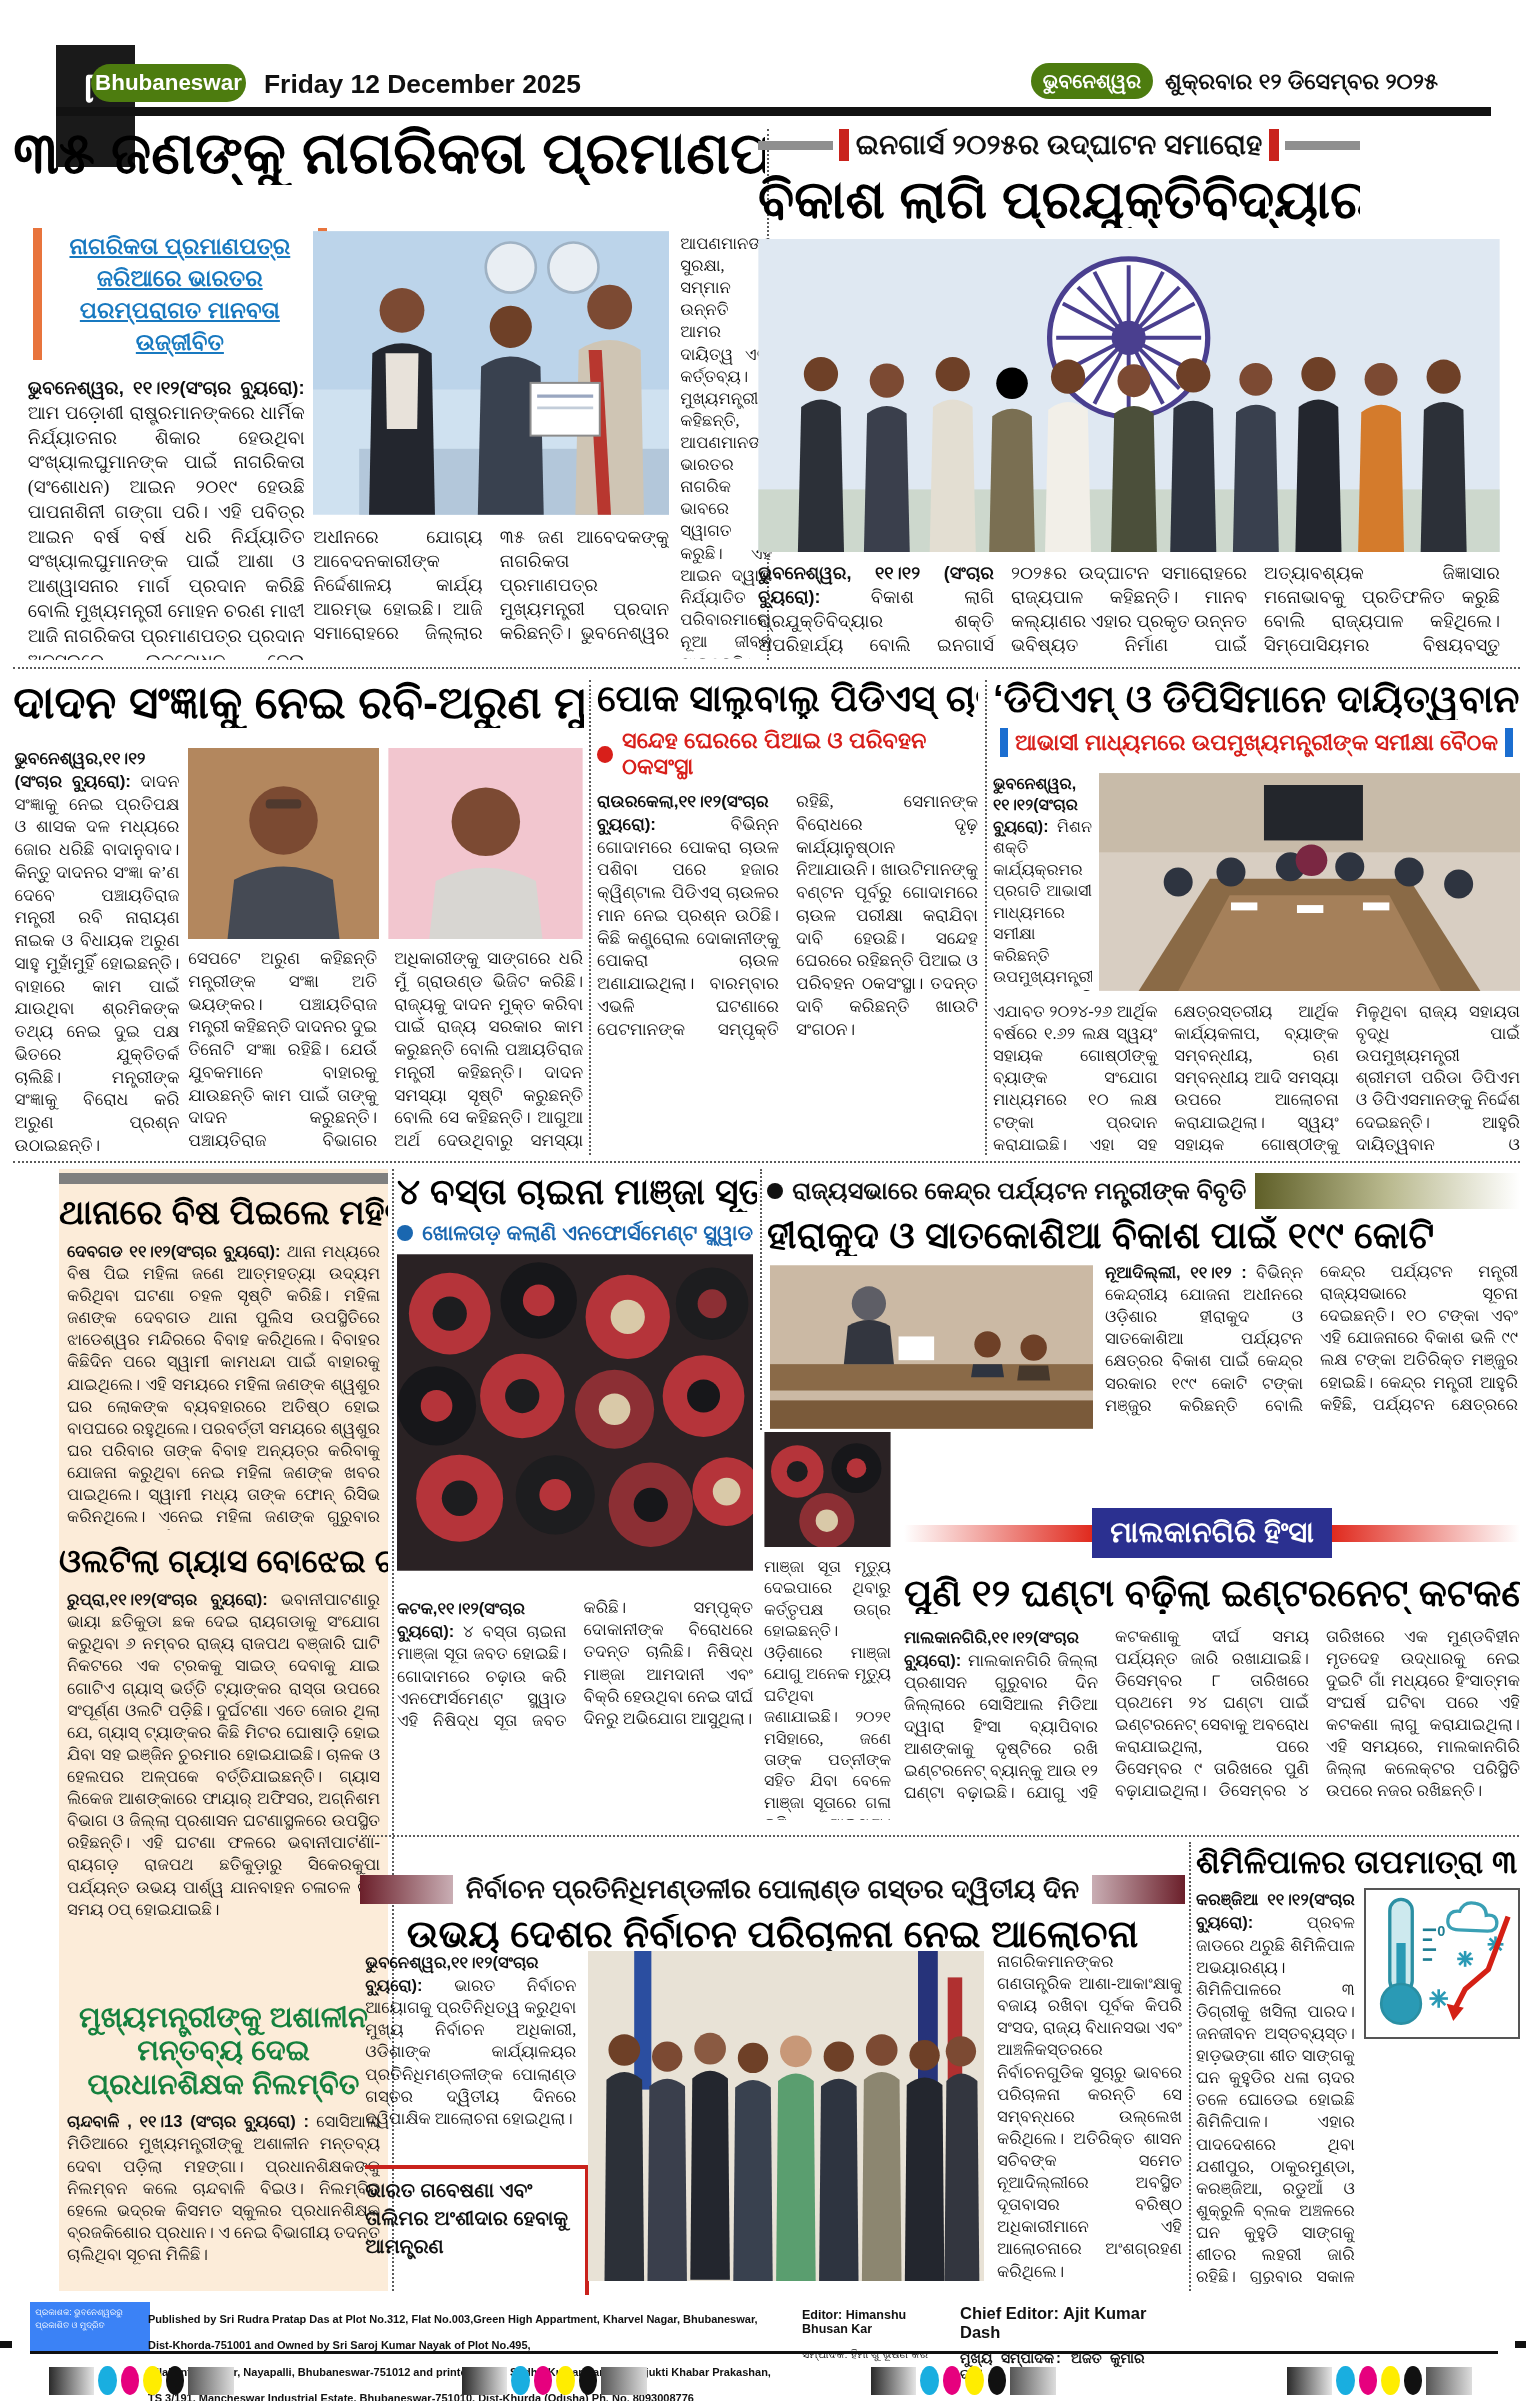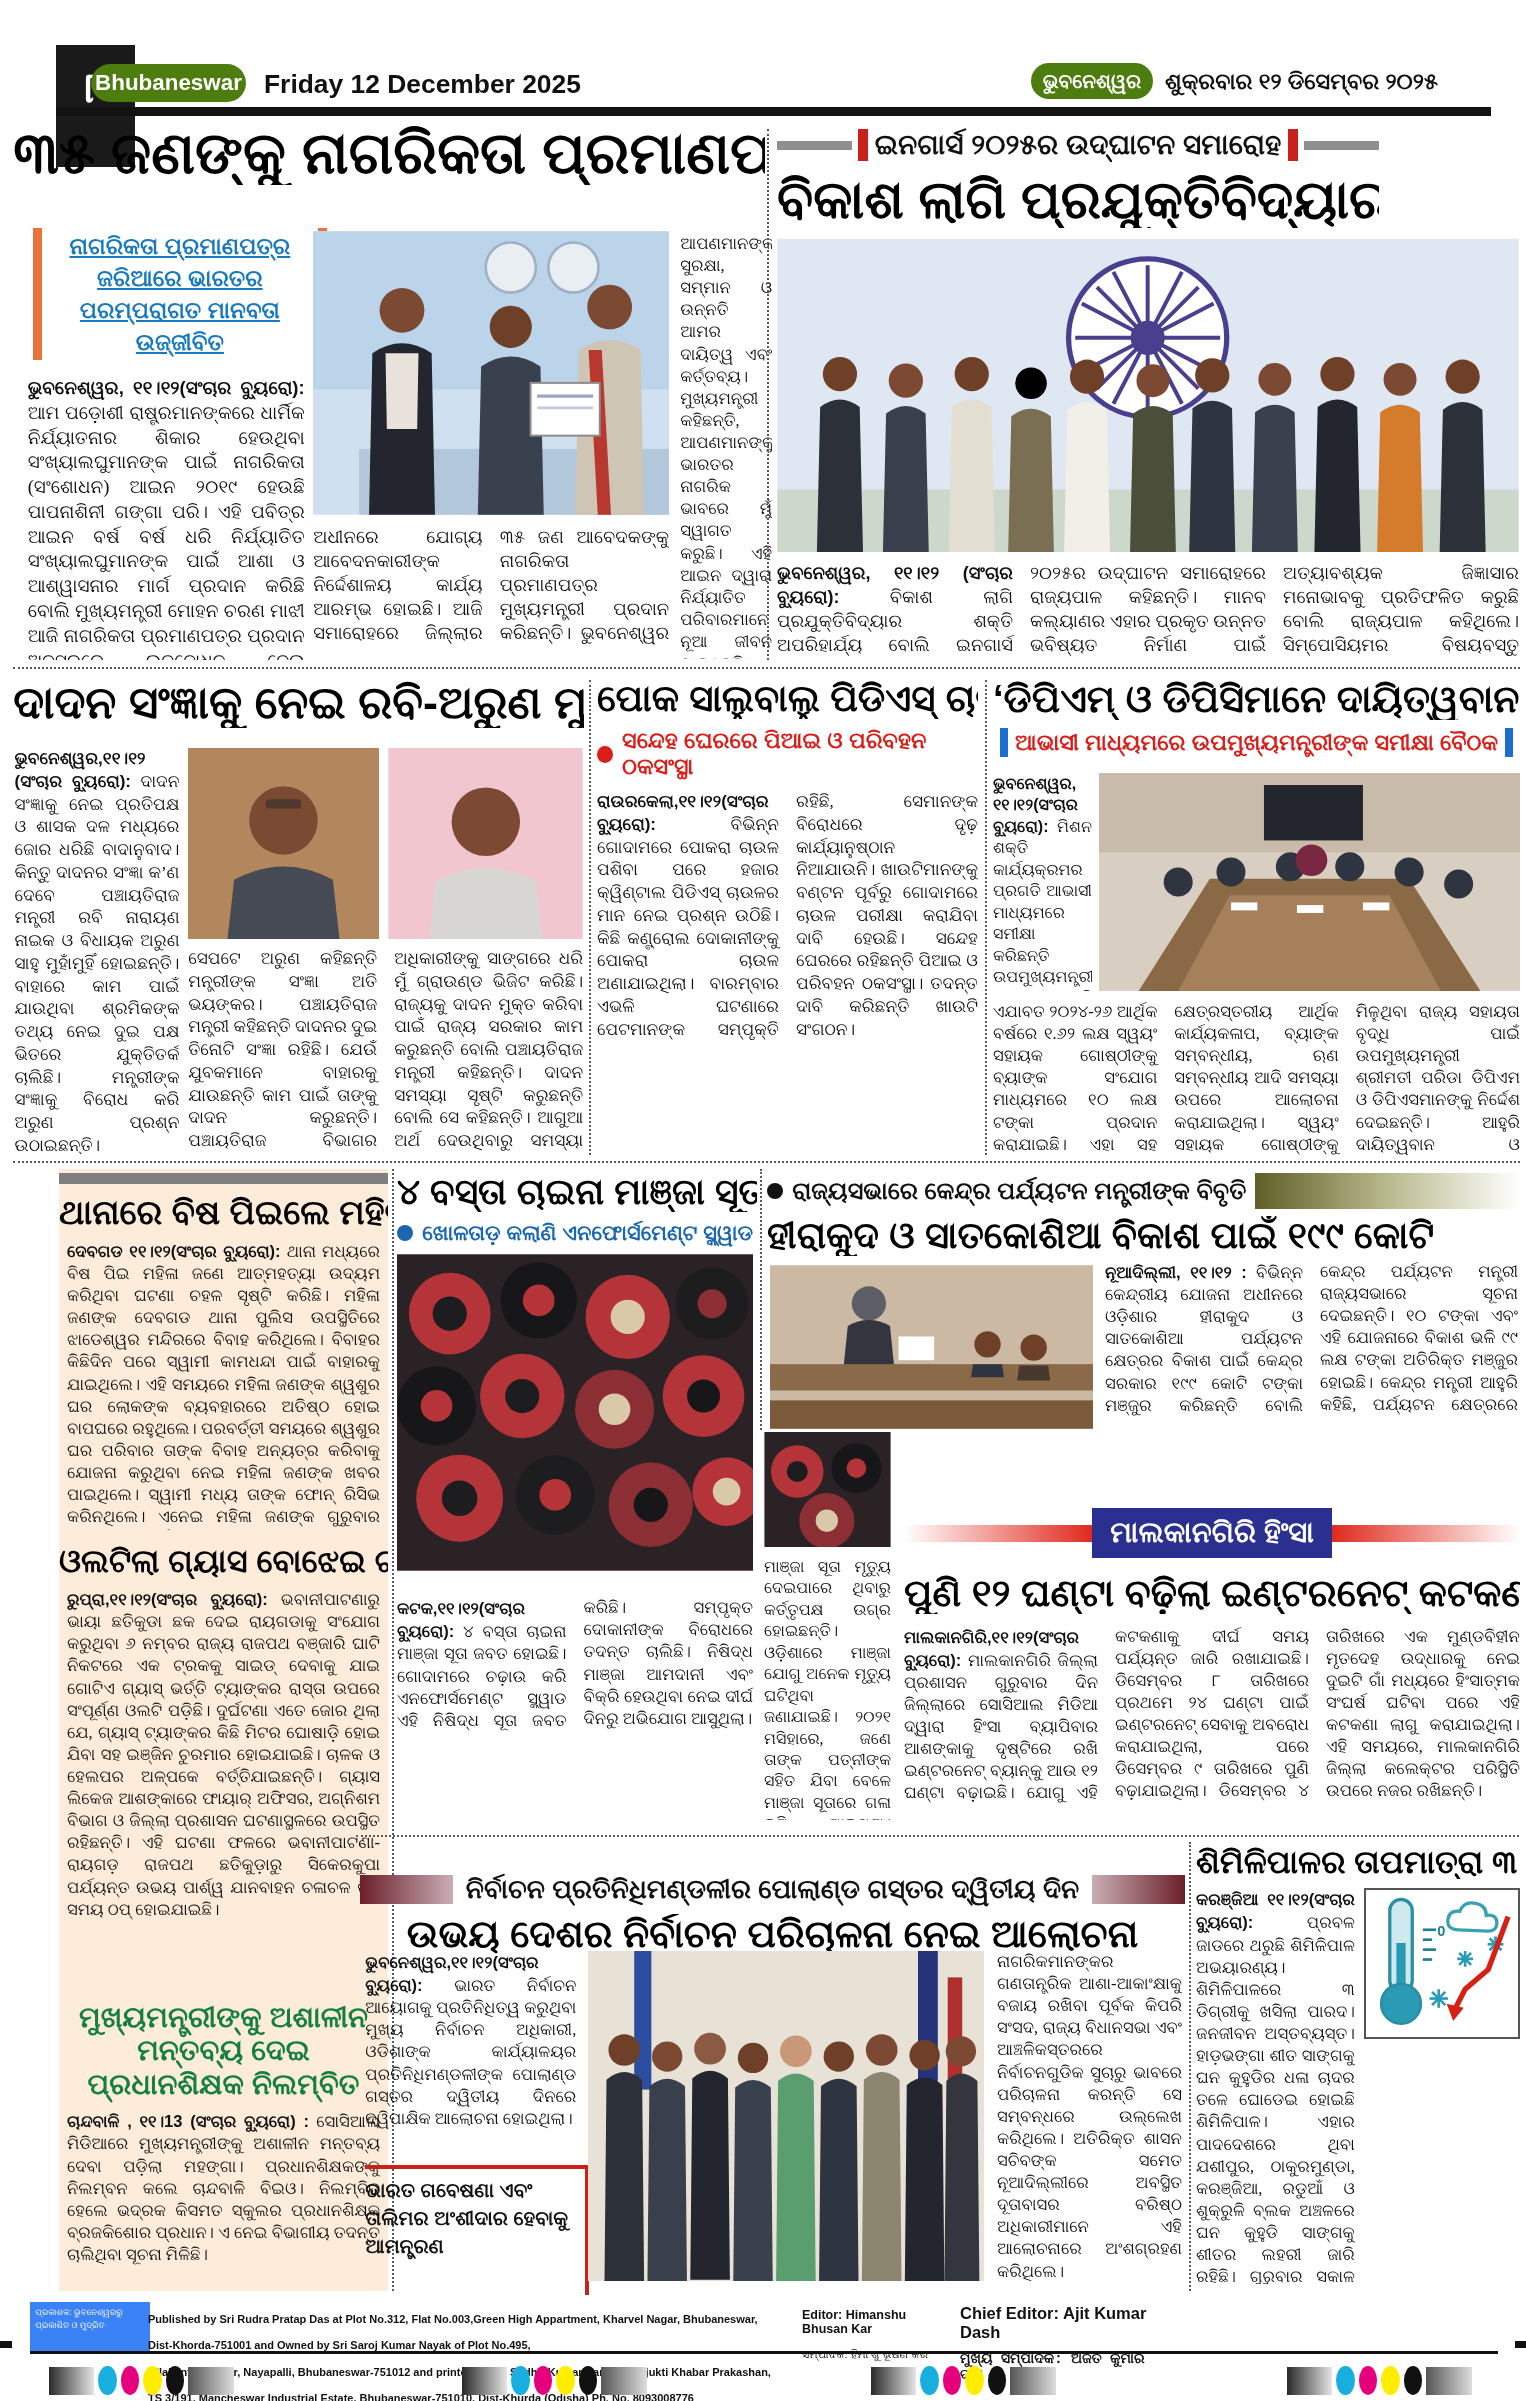--- a/index.html
+++ b/index.html
@@ -85,21 +85,21 @@
     <div class="abs body-txt cols2" style="left:300px;top:403px;width:356px;height:135px;font-size:18px;">
       <span>ଅଧୀନରେ ଯୋଗ୍ୟ ଆବେଦନକାରୀଙ୍କ ନିର୍ଦ୍ଦେଶାଳୟ କାର୍ଯ୍ୟ ଆରମ୍ଭ ହୋଇଛି। ଆଜି ସମାରୋହରେ ଜିଲ୍ଲାର ୩୫ ଜଣ ଆବେଦକଙ୍କୁ ନାଗରିକତା ପ୍ରମାଣପତ୍ର ମୁଖ୍ୟମନ୍ତ୍ରୀ ପ୍ରଦାନ କରିଛନ୍ତି। ଭୁବନେଶ୍ୱର କୃଷି ଭବନ ପ୍ରେକ୍ଷାଳୟରେ ଓଡ଼ିଶାର ଜନଗଣନା ଉପସ୍ଥିତ ନାଗରିକତା ଗ୍ରହଣ କରିଥିବା ବ୍ୟକ୍ତିମାନଙ୍କୁ ସ୍ୱାଗତ କରି ମୁଖ୍ୟମନ୍ତ୍ରୀ କହିଥିଲେ ଯେ, ଆପଣମାନେ ଏବେ ଆମ ଭବିଷ୍ୟତର ଅଂଶବିଶେଷ। ପୂଜାରୀ, ଆଇନ ଓ ଯୁବ ମନ୍ତ୍ରୀ ପୃଥ୍ୱିରାଜ ହରିଚନ୍ଦନ ଯୋଗଦେଇ ସଚେତନତା ବୃଦ୍ଧି କରିବା ପାଇଁ ସେ ପରାମର୍ଶ ଦେଇଥିଲେ।</span>
     </div>
     <div class="abs body-txt" style="left:667px;top:111px;width:92px;height:426px;font-size:16.5px;">
       <span>ଆପଣମାନଙ୍କ ସୁରକ୍ଷା, ସମ୍ମାନ ଓ ଉନ୍ନତି ଆମର ଦାୟିତ୍ୱ ଏବଂ କର୍ତ୍ତବ୍ୟ। ମୁଖ୍ୟମନ୍ତ୍ରୀ କହିଛନ୍ତି, ଆପଣମାନଙ୍କୁ ଭାରତର ନାଗରିକ ଭାବରେ ମୁଁ ସ୍ୱାଗତ କରୁଛି। ଏହି ଆଇନ ଦ୍ୱାରା ନିର୍ଯ୍ୟାତିତ ପରିବାରମାନେ ନୂଆ ଜୀବନ ପାଇଛନ୍ତି। ଭାରତ ମାତାର ସନ୍ତାନ ଭାବରେ ସମସ୍ତଙ୍କୁ ସମାନ ଅଧିକାର ମିଳିବ ବୋଲି ସେ କହିଥିଲେ।</span>
     </div>
   </div>
 
   <div class="abs dotted-v" style="left:767px;top:129px;height:531px;"></div>
 
-  <div class="abs" style="left:777px;top:122px;width:602px;height:541px;">
+  <div class="abs" style="left:758px;top:122px;width:602px;height:541px;">
     <div class="kicker-row" style="margin-top:6.6px;">
       <div class="kbar"></div>
       <div class="ktick-red"></div>
       <div class="ktext" style="font-size:28px;">ଇନଗାର୍ସ ୨୦୨୫ର ଉଦ୍‌ଘାଟନ ସମାରୋହ</div>
       <div class="ktick-red"></div>
       <div class="kbar"></div>
     </div>
     <div class="hl" style="font-size:53px;margin-top:9.2px;width:100%;">ବିକାଶ ଲାଗି ପ୍ରଯୁକ୍ତିବିଦ୍ୟାର ଶକ୍ତି ଅପରିହାର୍ଯ୍ୟ</div>
 
     <svg class="photo" style="margin-top:10.6px;" width="742" height="313" viewBox="0 0 1125 475">

